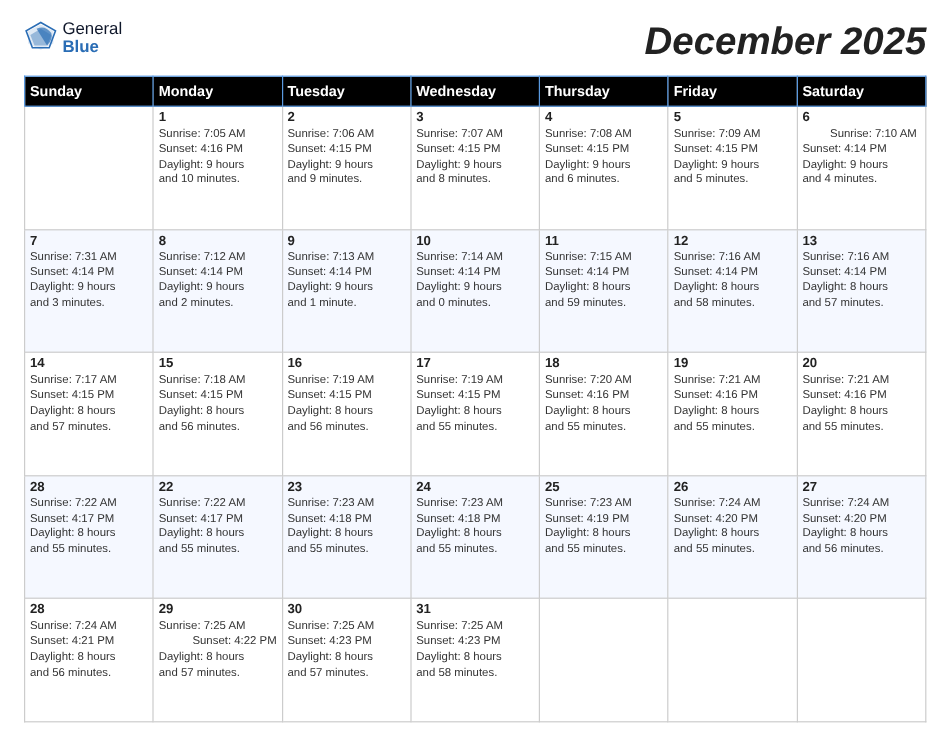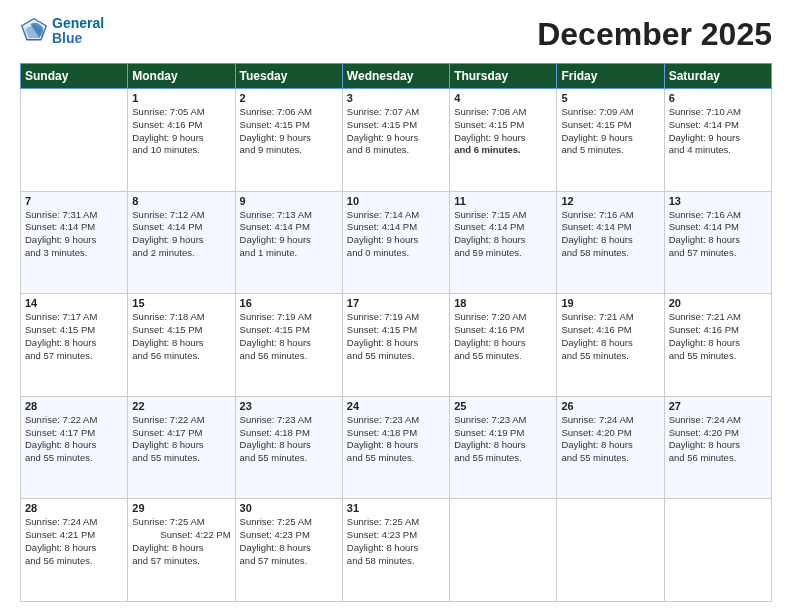--- a/index.html
+++ b/index.html
@@ -28,53 +28,54 @@
       align-items: center;
       gap: 4px;
     }
     .logo-text {
       display: flex;
       flex-direction: column;
       line-height: 1.1;
     }
     .logo-general {
       font-size: 14px;
-      font-weight: bold;
-      color: #0369a1;
+      font-weight: normal;
+      color: #0f172a;
     }
     .logo-blue {
       font-size: 14px;
       font-weight: bold;
       color: #2a6db5;
     }
     .logo-icon {
       width: 28px;
       height: 28px;
     }
     .title-block {
       text-align: right;
+      font-style: italic;
     }
     .main-title {
       font-size: 32px;
       font-weight: bold;
       color: #222;
     }
     .subtitle {
       font-size: 14px;
       color: #444;
       margin-top: 2px;
     }
     .calendar {
       flex: 1;
       border-collapse: collapse;
       width: 100%;
       table-layout: fixed;
     }
     .calendar th {
-      background-color: #14532d;
+      background-color: #000000;
       color: #fff;
       font-size: 12px;
       font-weight: bold;
       padding: 5px 4px;
       text-align: left;
       border: 1px solid #5a9ae0;
     }
     .calendar td {
       border: 1px solid #ccc;
       vertical-align: top;
@@ -156,32 +157,32 @@
             <div style="line-height: 1.35;">Sunrise: 7:07 AM</div>
             <div style="line-height: 1.35;">Sunset: 4:15 PM</div>
             <div style="line-height: 1.35;">Daylight: 9 hours</div>
             <div style="line-height: 1.35;">and 8 minutes.</div>
           </td>
           <td class="row-normal">
             <span class="day-num">4</span>
             <div style="line-height: 1.35;">Sunrise: 7:08 AM</div>
             <div style="line-height: 1.35;">Sunset: 4:15 PM</div>
             <div style="line-height: 1.35;">Daylight: 9 hours</div>
-            <div style="line-height: 1.35; font-weight: bold;">and 6 minutes.</div>
+            <div style="line-height: 1.35;">and 6 minutes.</div>
           </td>
           <td class="row-normal">
             <span class="day-num">5</span>
             <div style="line-height: 1.35;">Sunrise: 7:09 AM</div>
             <div style="line-height: 1.35;">Sunset: 4:15 PM</div>
             <div style="line-height: 1.35;">Daylight: 9 hours</div>
             <div style="line-height: 1.35;">and 5 minutes.</div>
           </td>
           <td class="row-normal">
             <span class="day-num">6</span>
-            <div style="line-height: 1.35;">Sunrise: 7:10 AM</div>
+            <div style="line-height: 1.35; margin-left: 23px;">Sunrise: 7:10 AM</div>
             <div style="line-height: 1.35;">Sunset: 4:14 PM</div>
             <div style="line-height: 1.35;">Daylight: 9 hours</div>
             <div style="line-height: 1.35;">and 4 minutes.</div>
           </td>
         </tr>
         <tr>
           <td class="row-alt">
             <span class="day-num">7</span>
             <div style="line-height: 1.35;">Sunrise: 7:31 AM</div>
             <div style="line-height: 1.35;">Sunset: 4:14 PM</div>

